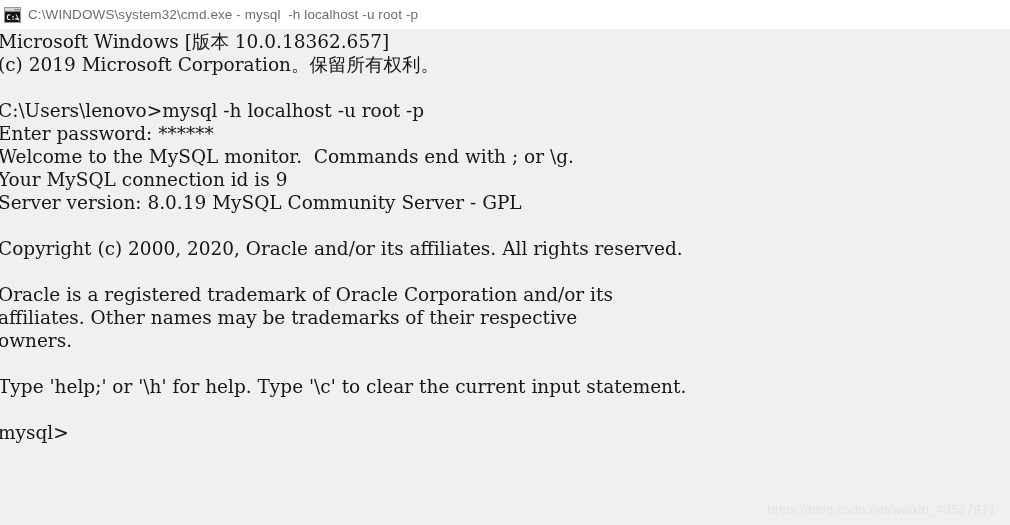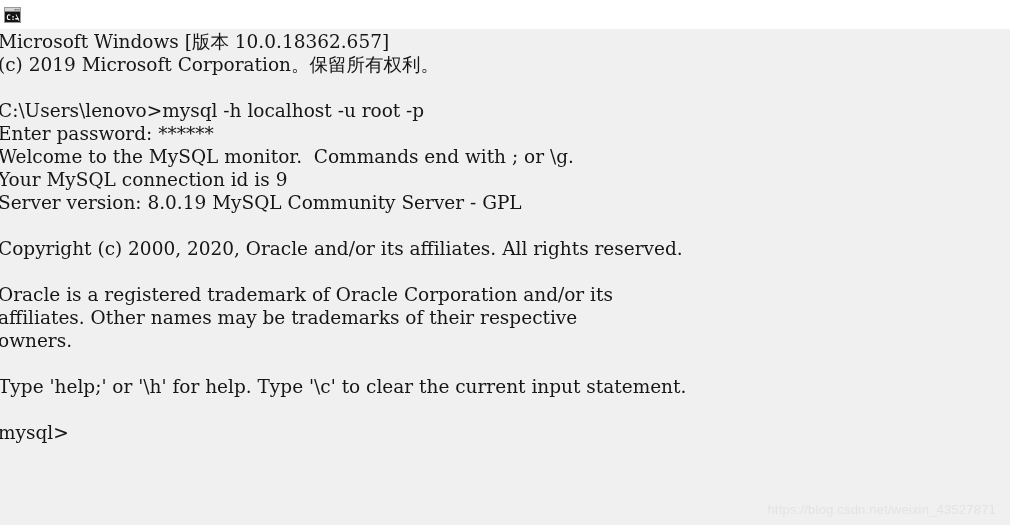--- a/index.html
+++ b/index.html
@@ -100,20 +100,21 @@
         <rect x="1" y="1" width="15" height="14" fill="#f2f2f2"></rect>
         <rect x="1" y="1" width="15" height="3.5" fill="#d5d5d5"></rect>
         <rect x="10.5" y="2" width="1.4" height="1.4" fill="#777"></rect>
         <rect x="12.4" y="2" width="1.4" height="1.4" fill="#777"></rect>
         <rect x="14.3" y="2" width="1.2" height="1.4" fill="#777"></rect>
         <rect x="1" y="4.5" width="15" height="10.5" fill="#141414"></rect>
         <text x="2.2" y="12.6" font-family="'DejaVu Sans Mono', monospace" font-size="7.6" font-weight="bold" fill="#ffffff">C:\</text>
         <rect x="11.3" y="11.1" width="3.2" height="1.5" fill="#ffffff"></rect>
       </svg>
     </span>
+    <span id="titlebar-text" style="color: rgb(109, 109, 109);">C:\WINDOWS\system32\cmd.exe - mysql  -h localhost -u root -p</span>
   </div>
 
   <div id="terminal" style="background: rgb(240, 240, 240);">
     <pre id="console-text" style="color: rgb(22, 22, 22);"><span class="tline">Microsoft Windows [版本 10.0.18362.657]</span><span class="tline">(c) 2019 Microsoft Corporation。保留所有权利。</span><span class="tline blank"> </span><span class="tline">C:\Users\lenovo&gt;mysql -h localhost -u root -p</span><span class="tline">Enter password: ******</span><span class="tline">Welcome to the MySQL monitor.  Commands end with ; or \g.</span><span class="tline">Your MySQL connection id is 9</span><span class="tline">Server version: 8.0.19 MySQL Community Server - GPL</span><span class="tline blank"> </span><span class="tline">Copyright (c) 2000, 2020, Oracle and/or its affiliates. All rights reserved.</span><span class="tline blank"> </span><span class="tline">Oracle is a registered trademark of Oracle Corporation and/or its</span><span class="tline">affiliates. Other names may be trademarks of their respective</span><span class="tline">owners.</span><span class="tline blank"> </span><span class="tline">Type 'help;' or '\h' for help. Type '\c' to clear the current input statement.</span><span class="tline blank"> </span><span class="tline">mysql&gt;</span></pre>
   </div>
 
   <div id="watermark" style="color: rgb(227, 227, 227);">https://blog.csdn.net/weixin_43527871</div>
 
 </div>
 

